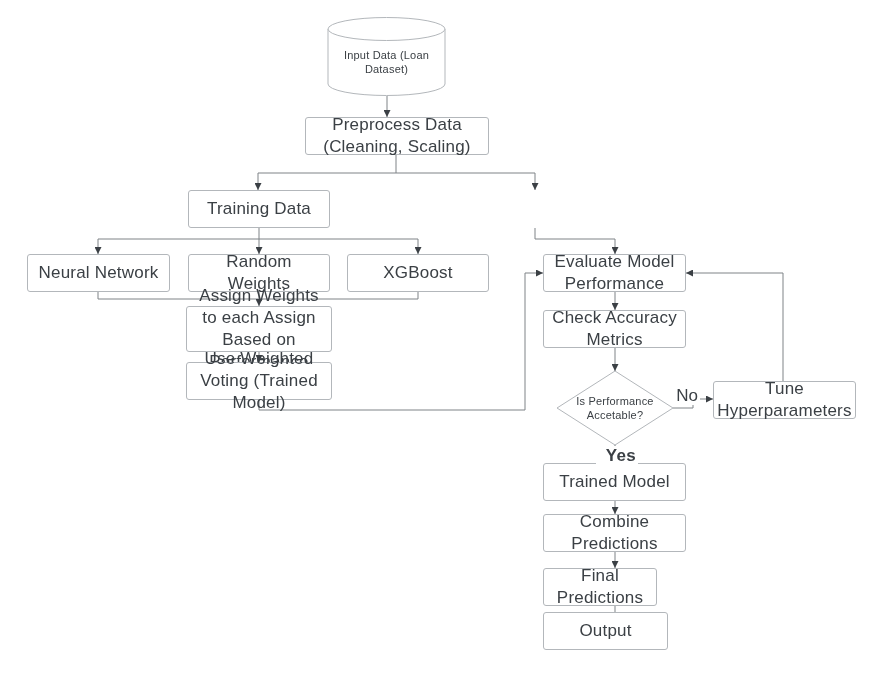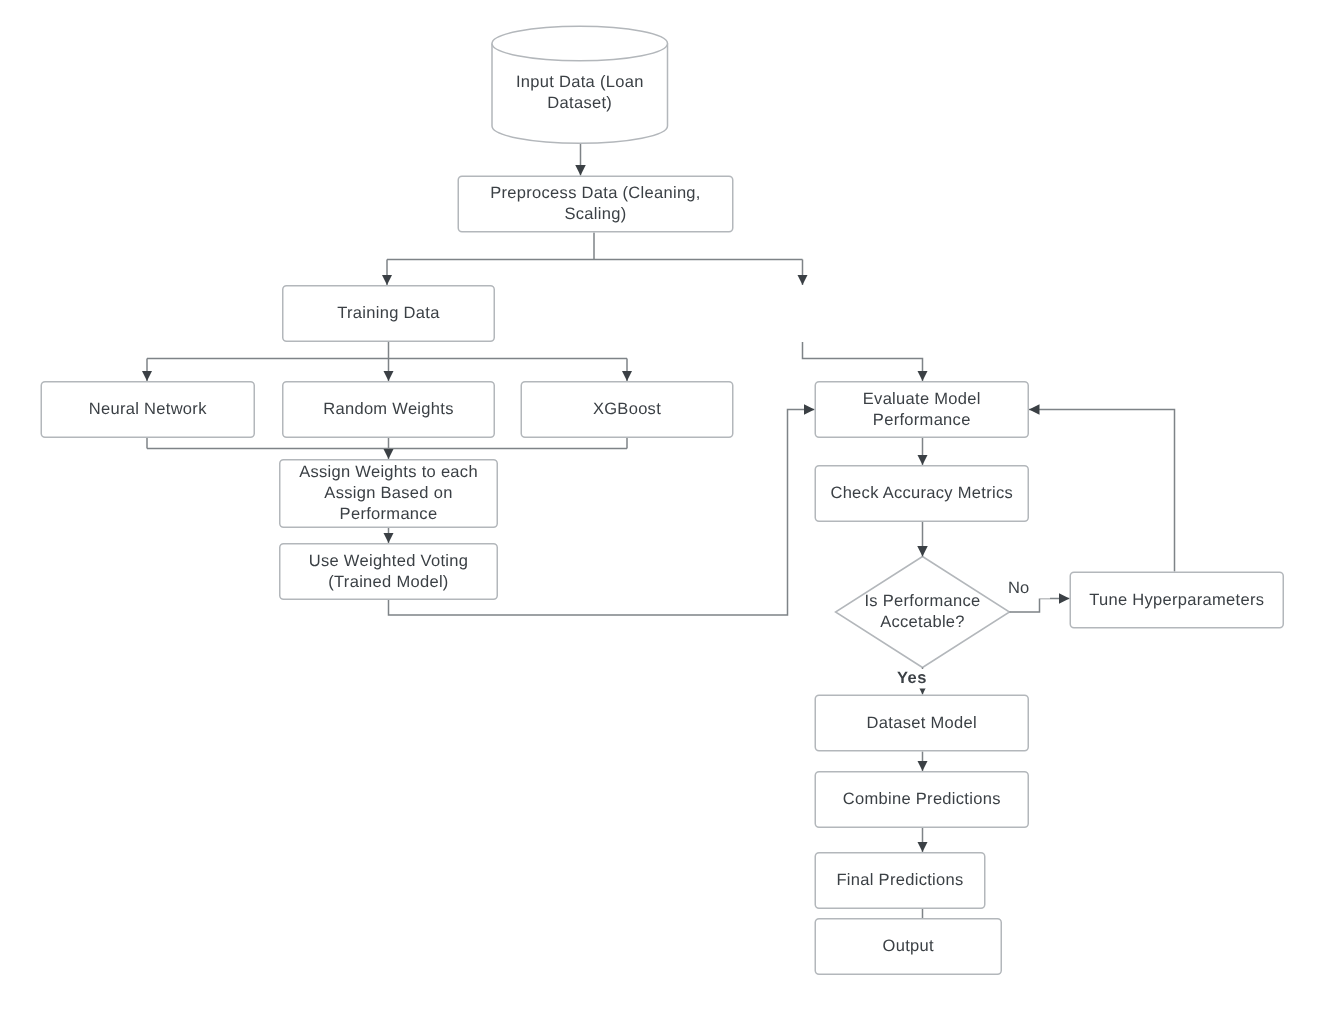--- a/index.html
+++ b/index.html
@@ -19,30 +19,30 @@
   #wires{position:absolute;left:0;top:0;width:882px;height:686px;}
   #wires .wire{fill:none;stroke:var(--line);stroke-width:1;}
   #wires .shape{fill:var(--node-fill);stroke:var(--node-border);stroke-width:1;}
   #wires marker path{fill:var(--arrow);}
   .box{
     position:absolute;box-sizing:border-box;
     background:var(--node-fill);
     border:1px solid var(--node-border);
     border-radius:3px;
     display:flex;align-items:center;justify-content:center;
-    text-align:center;font-size:11px;line-height:1.3;
+    text-align:center;font-size:17px;line-height:1.3;
     padding:12px 6px;letter-spacing:.2px;
   }
   .overlay{
     position:absolute;box-sizing:border-box;
     display:flex;align-items:center;justify-content:center;
     text-align:center;font-size:11px;line-height:1.3;letter-spacing:.2px;
   }
   .edge-label{
-    position:absolute;font-size:11px;text-align:left;
+    position:absolute;font-size:17px;text-align:right;
     background:var(--node-fill);line-height:1;padding:1px 2px;
   }
   .edge-label.bold{font-weight:bold;letter-spacing:.3px;}
 </style>
 </head>
 <body>
 
 <div id="canvas">
 
   <svg id="wires" viewBox="0 0 882 686" xmlns="http://www.w3.org/2000/svg">
@@ -113,21 +113,21 @@
   <div class="box" style="left:186px;top:362px;width:146px;height:38px;">Use Weighted Voting (Trained Model)</div>
 
   <div class="box" style="left:543px;top:254px;width:143px;height:38px;">Evaluate Model Performance</div>
 
   <div class="box" style="left:543px;top:310px;width:143px;height:38px;">Check Accuracy Metrics</div>
 
   <div class="overlay" style="left:565px;top:387px;width:100px;height:42px;">Is Performance Accetable?</div>
 
   <div class="box" style="left:713px;top:381px;width:143px;height:38px;">Tune Hyperparameters</div>
 
-  <div class="box" style="left:543px;top:463px;width:143px;height:38px;">Dataset Model</div>
+  <div class="box" style="left:543px;top:463px;width:143px;height:38px;">Trained Model</div>
 
   <div class="box" style="left:543px;top:514px;width:143px;height:38px;">Combine Predictions</div>
 
   <div class="box" style="left:543px;top:568px;width:114px;height:38px;">Final Predictions</div>
 
   <div class="box" style="left:543px;top:612px;width:125px;height:38px;">Output</div>
 
   <div class="edge-label" style="left:670px;top:386px;width:26px;">No</div>
 
   <div class="edge-label bold" style="left:596px;top:446px;width:38px;">Yes</div>

